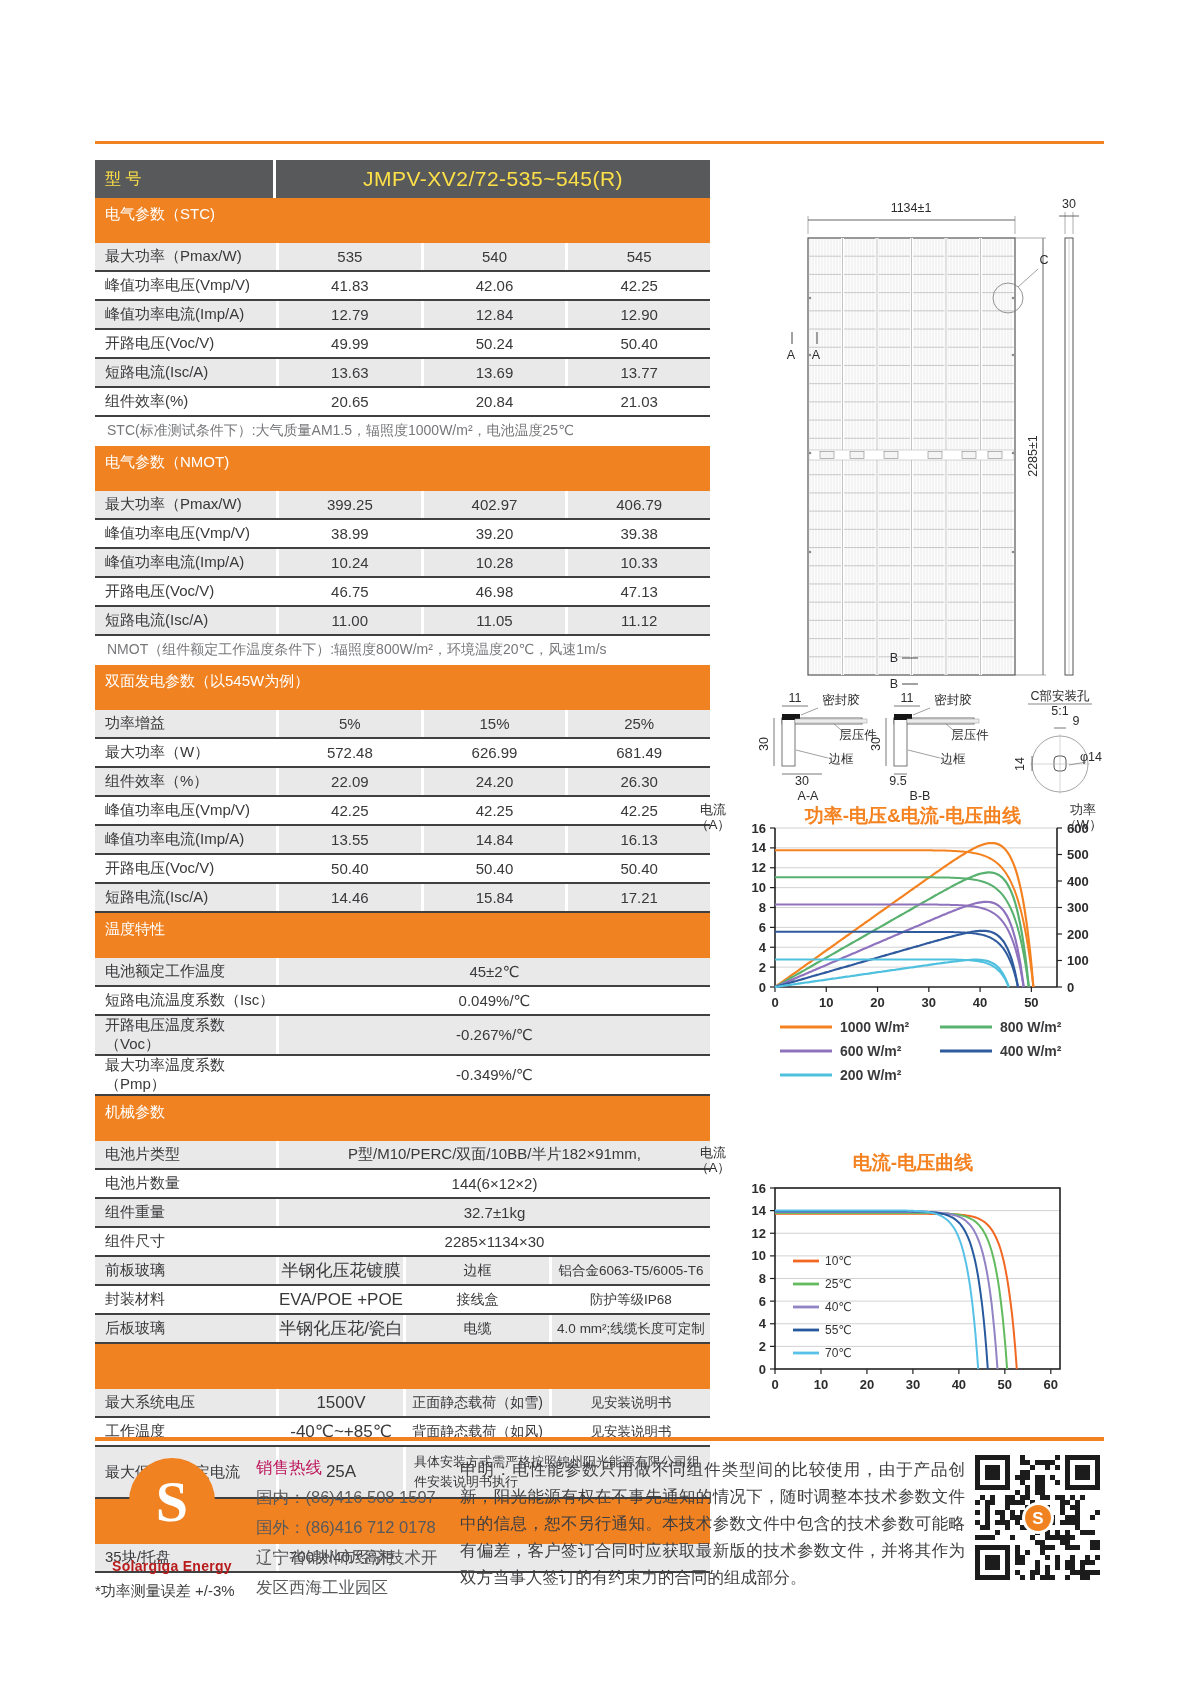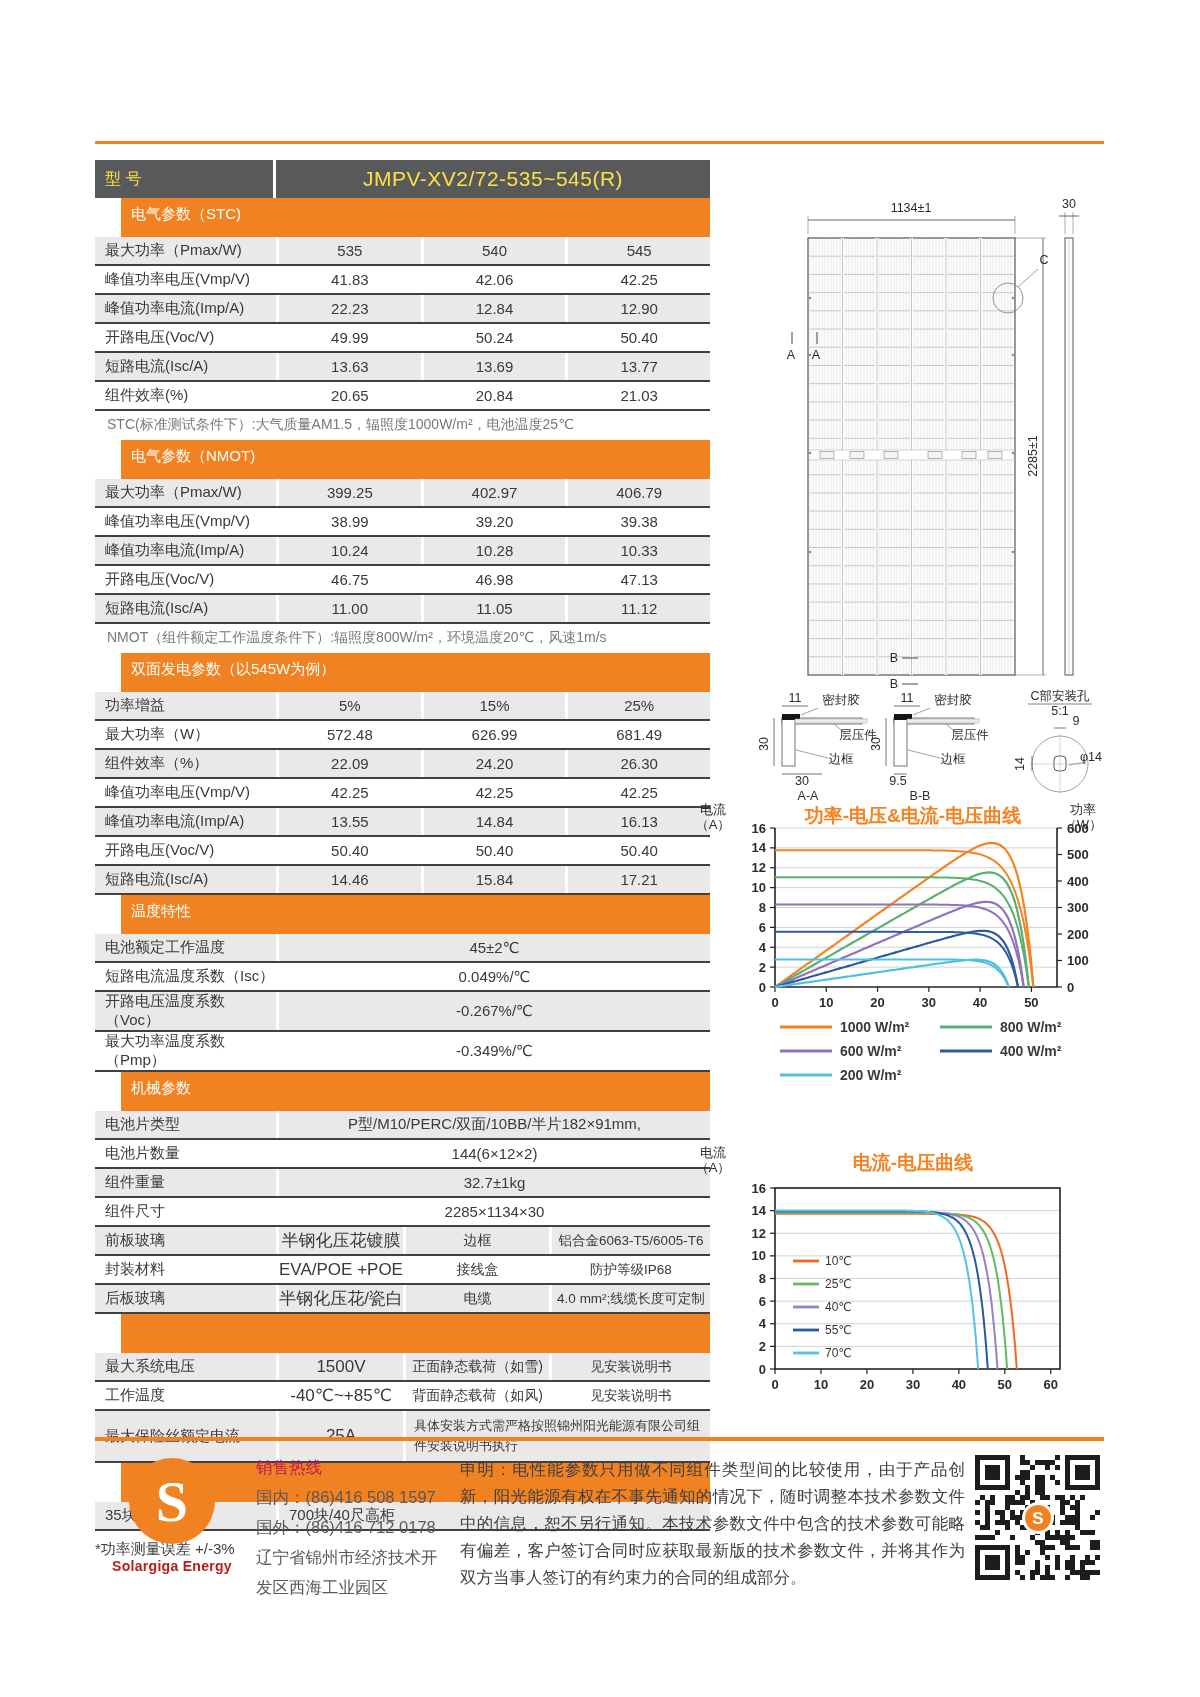--- a/index.html
+++ b/index.html
@@ -7,21 +7,21 @@
         font-family:"Liberation Sans","DejaVu Sans",sans-serif;color:#39393b;}
   .page-title{position:absolute;left:95px;top:92px;font-size:25px;font-weight:bold;color:#27272a;letter-spacing:.5px;}
   .title-rule{position:absolute;left:95px;top:141px;width:1009px;height:3px;background:#F08222;}
 
   
   #spec-table{position:absolute;left:95px;top:160px;width:615px;}
   .model-row{display:flex;height:38px;background:#58595B;color:#fde047;}
   .model-label{width:181px;box-sizing:border-box;display:flex;align-items:center;padding-left:10px;
                font-size:16px;border-right:3px solid #fff;}
   .model-value{flex:1;display:flex;align-items:center;justify-content:center;font-size:21px;letter-spacing:.5px;}
-  .t-section{height:39px;line-height:31px;background:#F08222;color:#fff;font-size:15px;padding-left:10px;margin-left:26px;}
+  .t-section{height:45px;line-height:31px;background:#F08222;color:#fff;font-size:15px;padding-left:10px;}
   .t-row{display:flex;border-bottom:2px solid #404040;background:#fff;}
   .t-row.g{background:#E9E9EA;}
   .t-cell{box-sizing:border-box;display:flex;align-items:center;justify-content:center;
           font-size:15px;color:#39393b;min-height:27px;border-left:3px solid #fff;text-align:center;}
   .t-cell:first-child{border-left:none;}
   .t-lab{width:181px;justify-content:flex-start;padding-left:10px;text-align:left;}
   .v3{width:144.7px;}
   .v1{flex:1;text-align:center;}
   .c4b{width:127px;font-size:17px;}
   .c4c{width:146px;font-size:14px;}
@@ -70,21 +70,21 @@
           <div class="t-cell v3">545</div>
         </div>
         <div class="t-row">
           <div class="t-cell t-lab">峰值功率电压(Vmp/V)</div>
           <div class="t-cell v3">41.83</div>
           <div class="t-cell v3">42.06</div>
           <div class="t-cell v3">42.25</div>
         </div>
         <div class="t-row g">
           <div class="t-cell t-lab">峰值功率电流(Imp/A)</div>
-          <div class="t-cell v3">22.23</div>
+          <div class="t-cell v3">12.79</div>
           <div class="t-cell v3">12.84</div>
           <div class="t-cell v3">12.90</div>
         </div>
         <div class="t-row">
           <div class="t-cell t-lab">开路电压(Voc/V)</div>
           <div class="t-cell v3">49.99</div>
           <div class="t-cell v3">50.24</div>
           <div class="t-cell v3">50.40</div>
         </div>
         <div class="t-row g">

